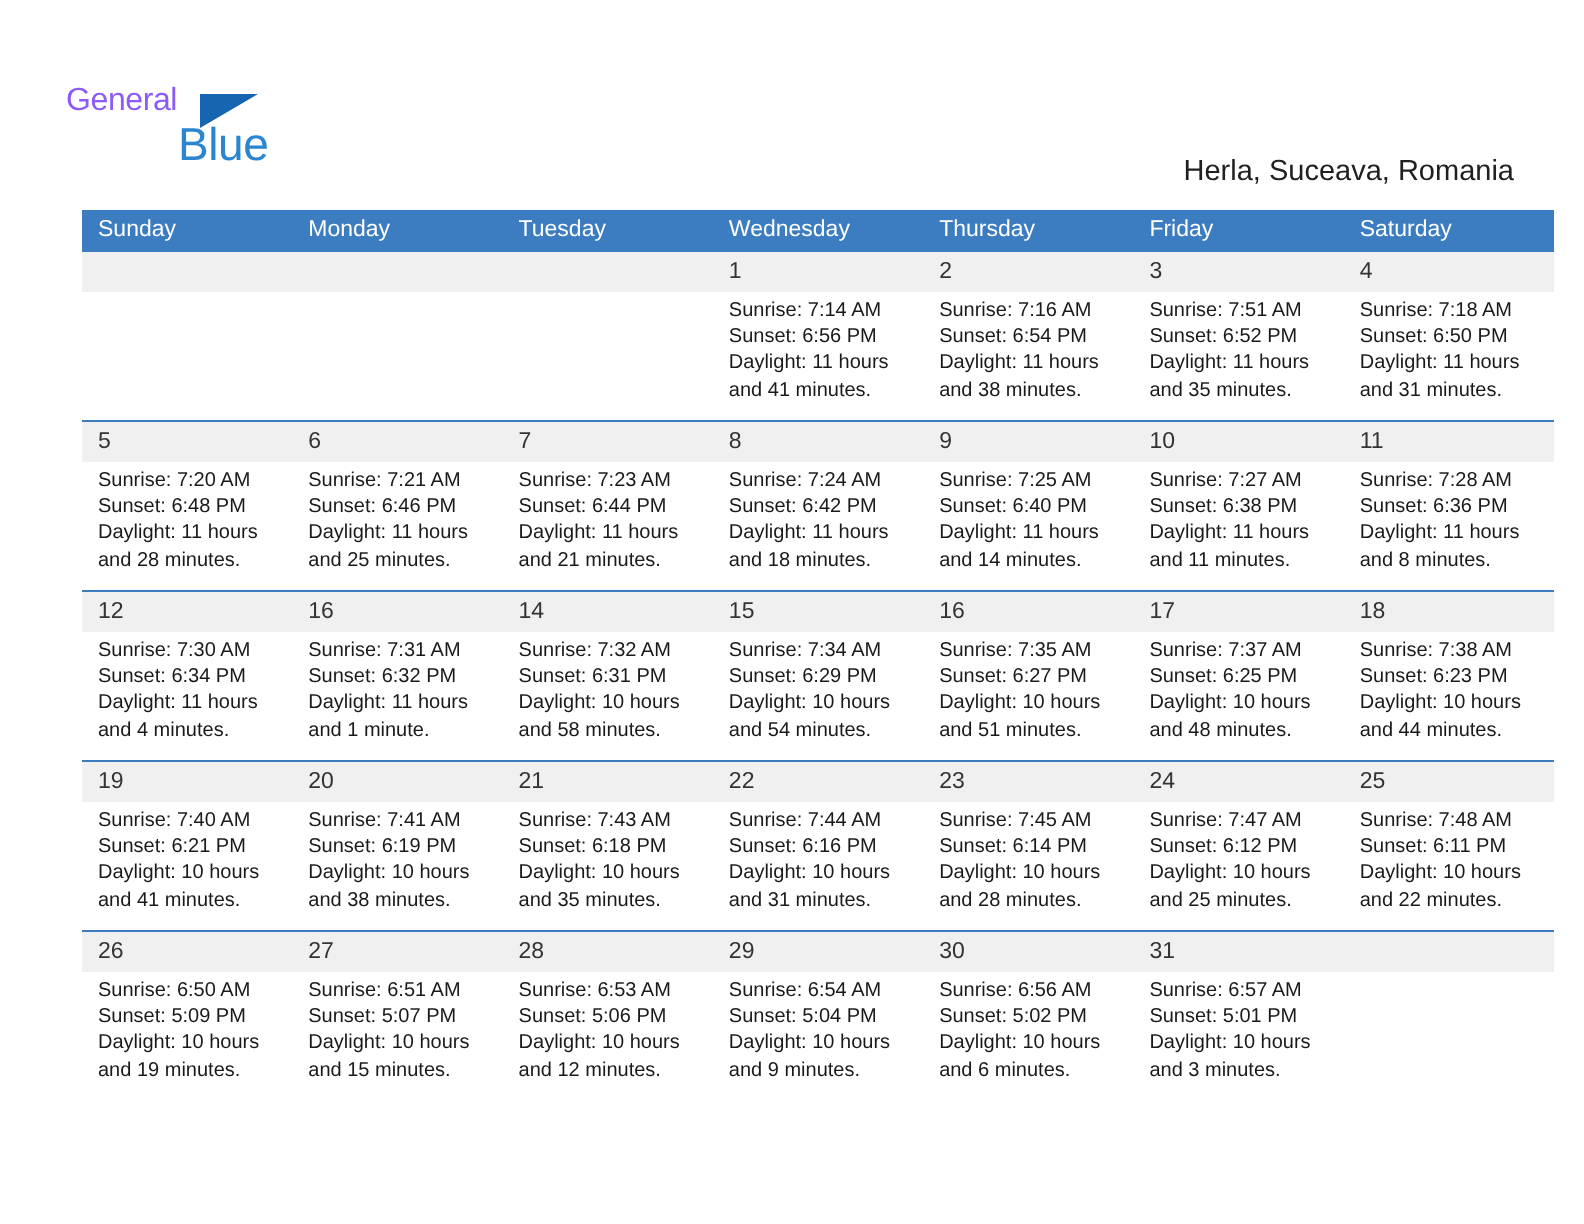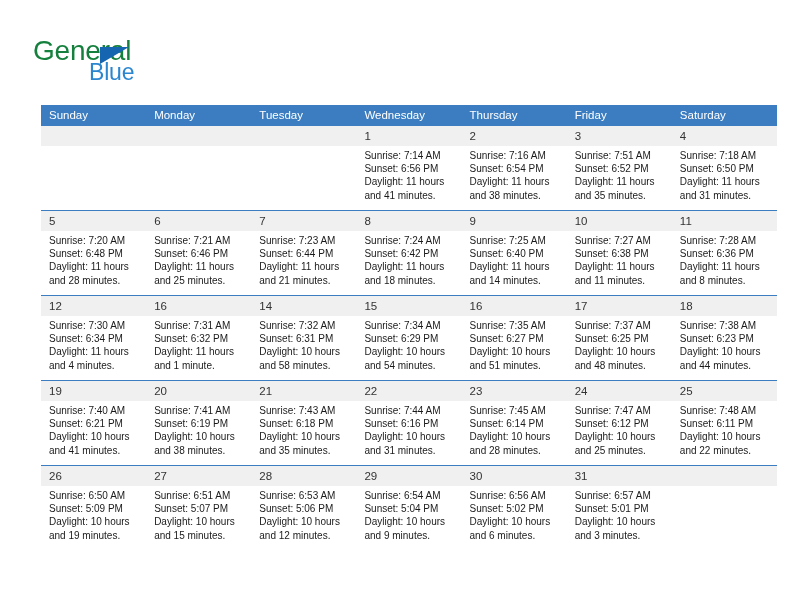--- a/index.html
+++ b/index.html
@@ -33,23 +33,23 @@
     position: absolute;
     left: 33px;
     top: 38px;
     width: 130px;
     height: 48px;
   }
   .logo-general {
     position: absolute;
     left: 0;
     top: 0;
-    font-size: 28px;
+    font-size: 16px;
     letter-spacing: -0.2px;
-    color: #15803d;
+    color: #8b5cf6;
     line-height: 26px;
     white-space: nowrap;
   }
   .logo-tri {
     position: absolute;
     left: 67px;
     top: 9px;
     width: 0;
     height: 0;
     border-left: 29px solid #1565b0;
@@ -148,20 +148,21 @@
 <body>
 
 <div class="page">
 
   <div class="header">
     <div class="logo">
       <span class="logo-general">General</span>
       <span class="logo-tri"></span>
       <span class="logo-blue">Blue</span>
     </div>
+    <div class="subtitle">Herla, Suceava, Romania</div>
   </div>
 
   <table class="calendar">
     <thead>
       <tr>
         <th>Sunday</th>
         <th>Monday</th>
         <th>Tuesday</th>
         <th>Wednesday</th>
         <th>Thursday</th>

